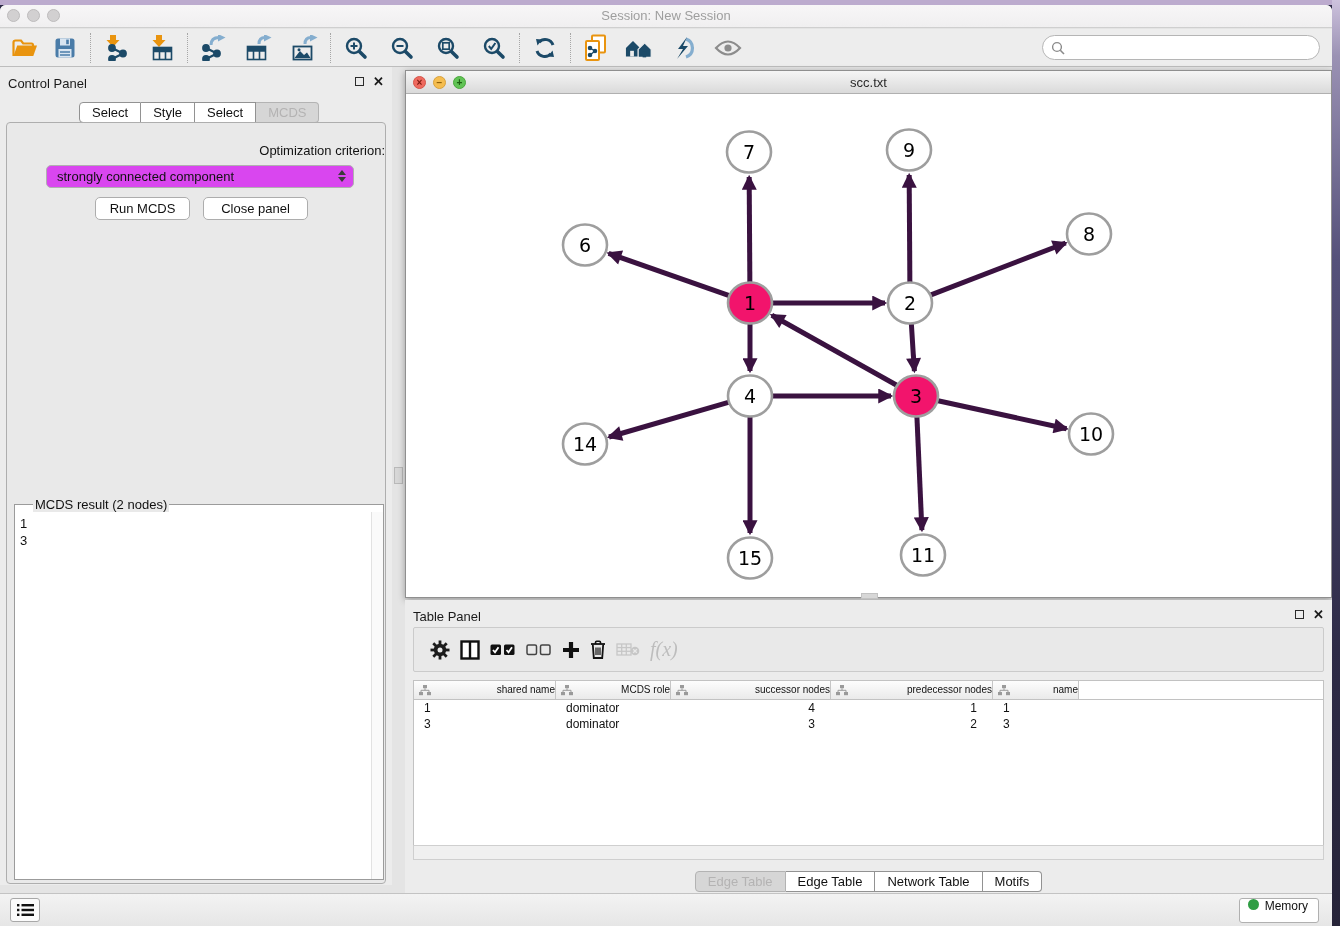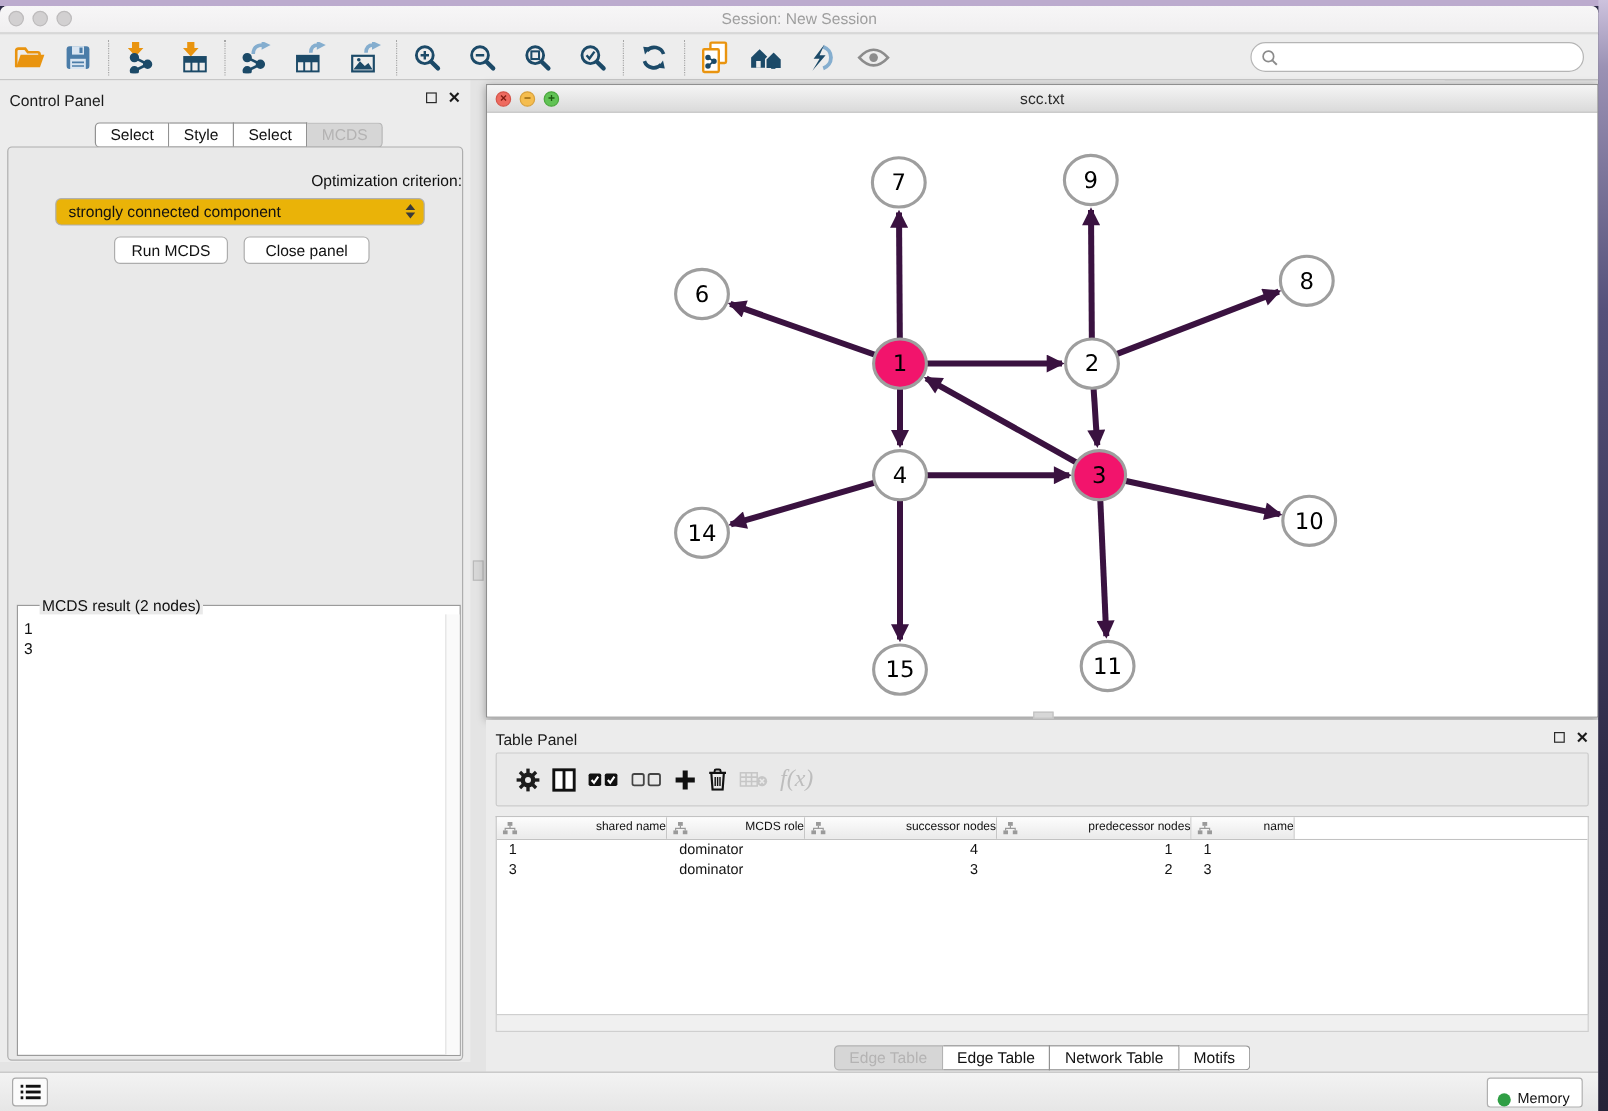--- a/index.html
+++ b/index.html
@@ -49,21 +49,21 @@
     background:#fff; border:1px solid #929292; border-left:none; }
   .tab:first-child { border-left:1px solid #929292; border-radius:4px 0 0 4px; }
   .tab:last-child { border-radius:0 4px 4px 0; }
   .cp-tabs .tab.selected, .tp-tabs .tab.selected {
     background:#d6d6d6; color:#b4b3b3; border-color:#b3b3b3; }
 
   .cp-body { position:absolute; left:6px; top:55px; width:380px; height:762px;
     background:#e9e9e9; border:1px solid #aeaeae; border-radius:4px; }
   .opt-label { position:absolute; left:0; width:100%; top:20px; text-align:right;
     font-size:13px; color:#111; }
-  .combo { position:absolute; left:39px; top:42px; width:308px; height:23px; background:#eab308;
+  .combo { position:absolute; left:39px; top:42px; width:308px; height:23px; background:#d946ef;
     border:1px solid #b0b0b0; border-radius:5px; font-size:13px; color:#111;
     line-height:21px; padding-left:10px; }
   .combo .arrows { position:absolute; right:7px; top:4px; display:flex; flex-direction:column; gap:2px; }
   .combo .arrows i { width:0; height:0; border-left:4px solid transparent; border-right:4px solid transparent; }
   .combo .arrows i.up { border-bottom:5px solid #3a3a3a; }
   .combo .arrows i.dn { border-top:5px solid #3a3a3a; }
   .cp-btn { position:absolute; top:74px; height:23px; background:#fff; border:1px solid #adadad;
     border-radius:5px; font-size:13px; color:#111; font-family:"Liberation Sans",sans-serif; }
   .run-btn { left:88px; width:95px; }
   .closep-btn { left:196px; width:105px; }
@@ -119,21 +119,21 @@
     background:#f0f0f0; border:1px solid #cfcfcf; }
   .tp-tabs { position:absolute; left:0; width:100%; top:271px; display:flex; justify-content:center; }
 
   
   .status-bar { position:absolute; left:0; bottom:0; width:1332px; height:33px;
     background:linear-gradient(#f3f3f3,#e6e6e6); border-top:1px solid #c3c3c3; }
   .list-btn { position:absolute; left:10px; top:4px; width:30px; height:24px; background:#fbfbfb;
     border:1px solid #a8a8a8; border-radius:3px; display:flex; align-items:center; justify-content:center; }
   .memory-btn { position:absolute; right:13px; top:4px; height:25px; padding:0 10px 0 8px;
     background:#fff; border:1px solid #b0b0b0; border-radius:3px;
-    display:flex; align-items:flex-end; gap:6px; font-size:12px; color:#111; }
+    display:flex; align-items:flex-start; gap:6px; font-size:12px; color:#111; }
   .mem-dot { width:11px; height:11px; border-radius:50%; background:#2f9e44; }
 </style>
 </head>
 <body>
 
 <div class="screen">
   <div class="desktop-top"></div>
 
   <div class="app-window">
 

